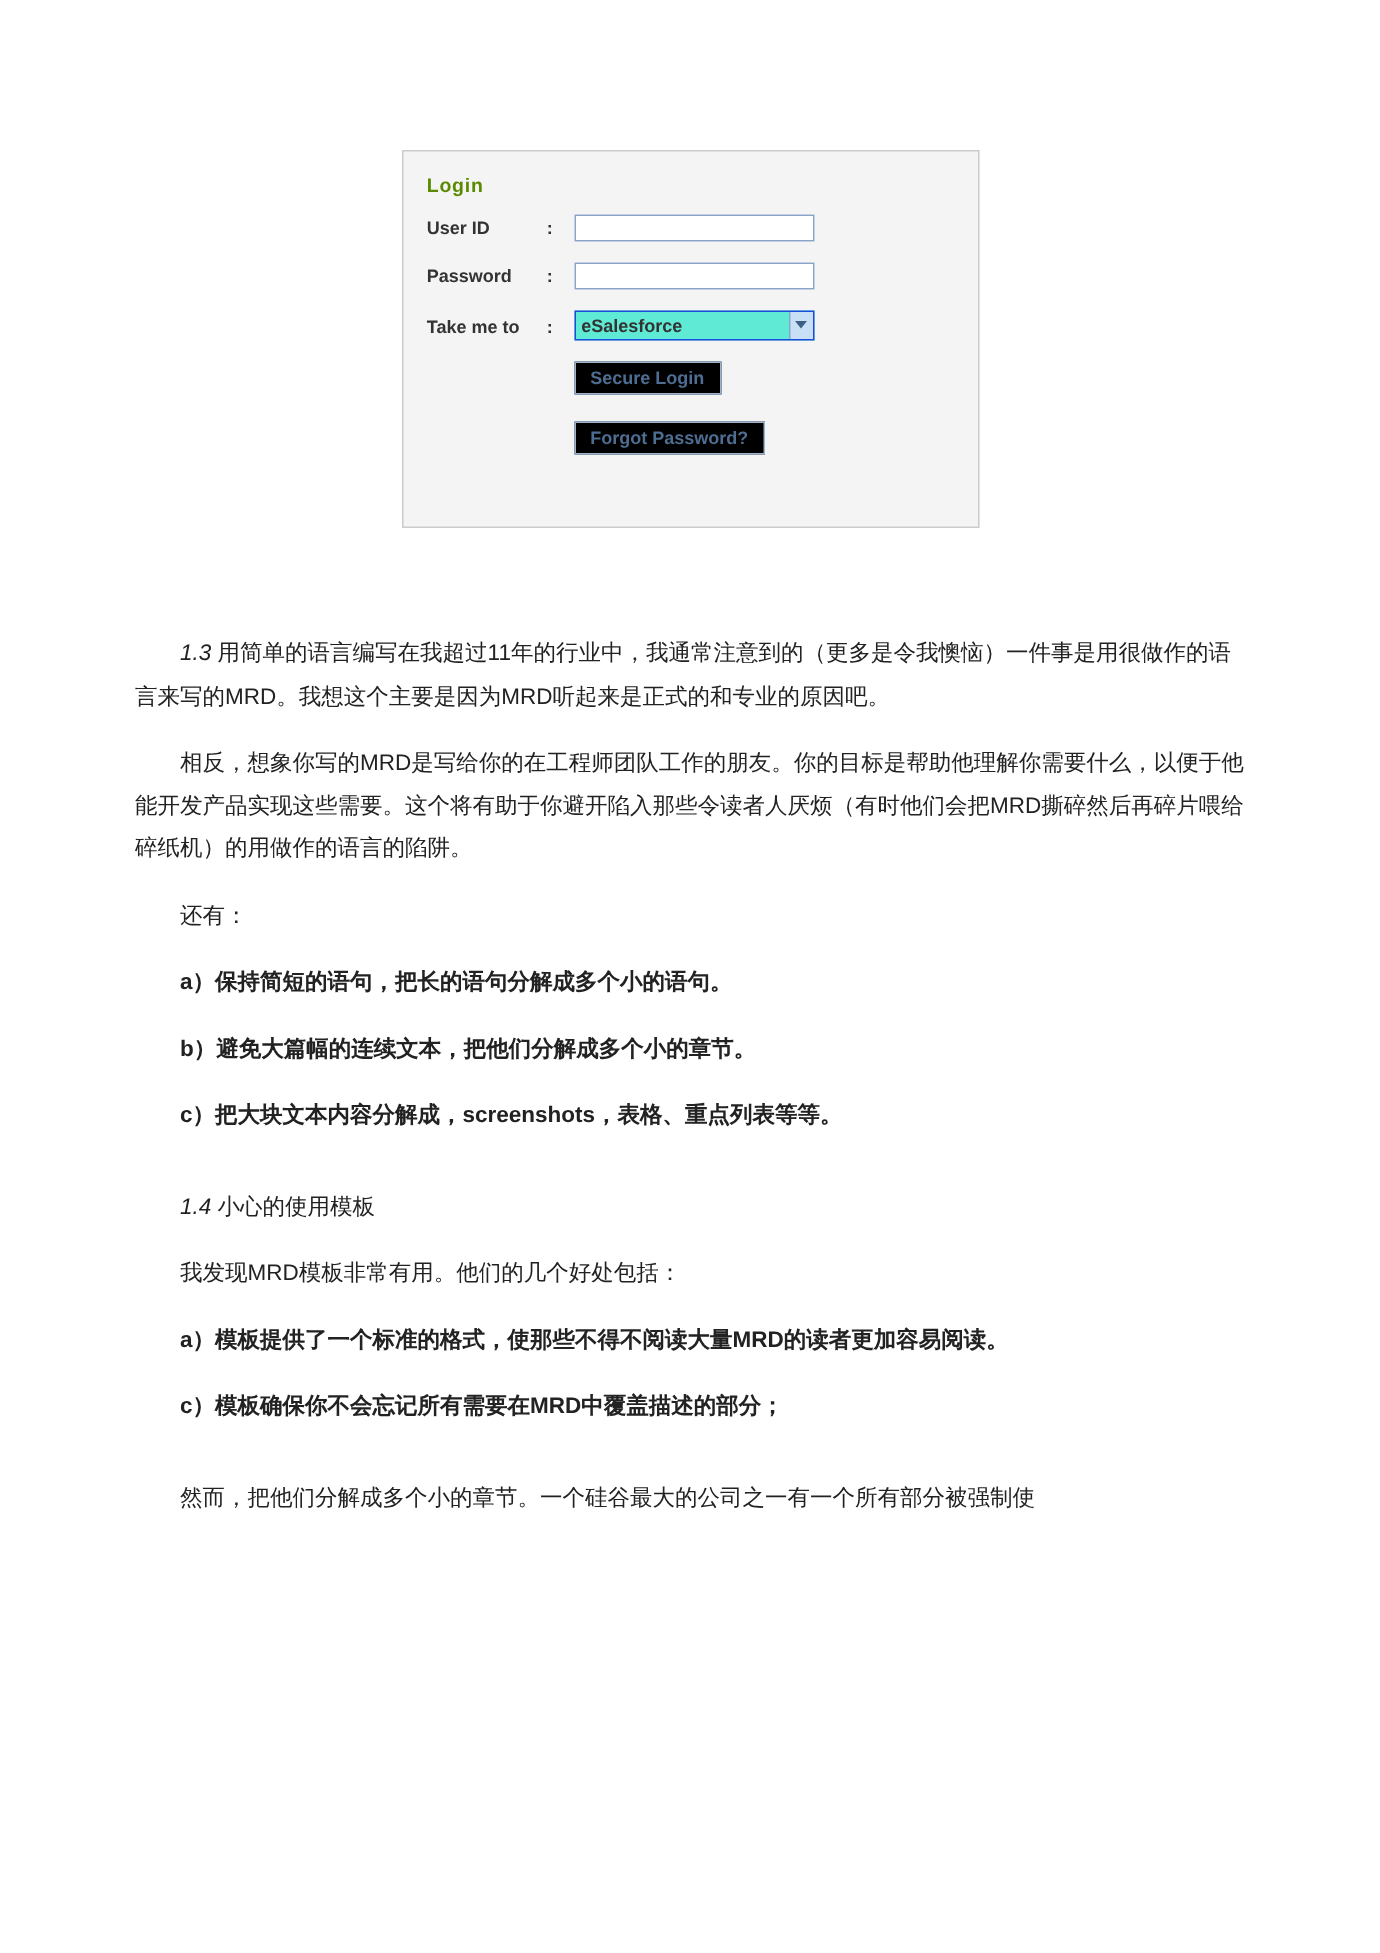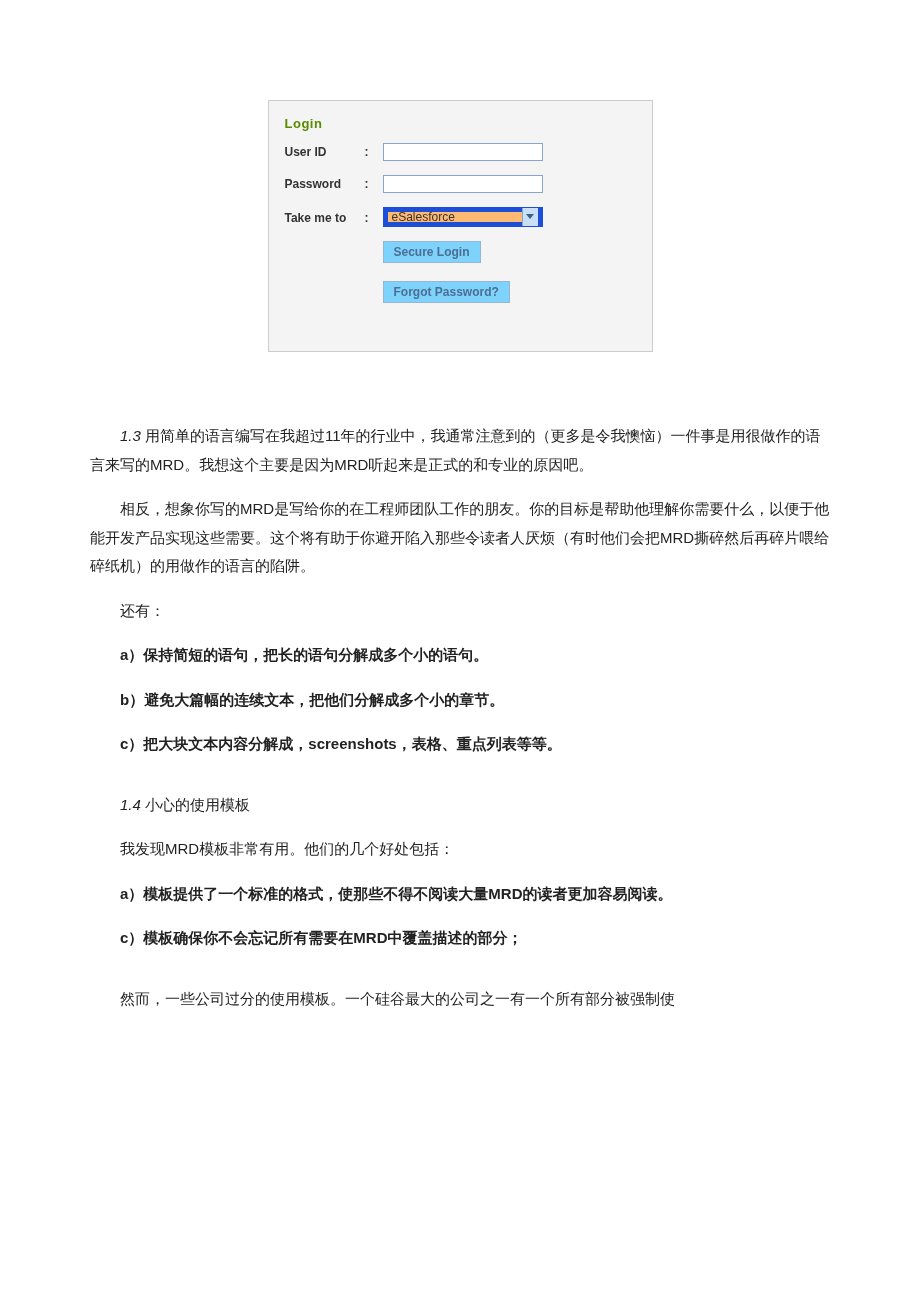--- a/index.html
+++ b/index.html
@@ -58,47 +58,48 @@
       width: 160px;
       height: 18px;
       border: 1px solid #8aa5c9;
       background: #fff;
       font-size: 12px;
       padding: 0 2px;
     }
     .login-select-wrap {
       width: 160px;
       height: 20px;
-      border: 5px solid #1d4ed8;
-      background: #fdba74;
+      border: 1px solid #1d4ed8;
+      background: #5eead4;
       display: flex;
       align-items: center;
       justify-content: space-between;
       padding-left: 4px;
+      font-weight: bold;
     }
     .login-select-value { font-size: 12px; color: #333; }
     .login-select-arrow {
       width: 16px;
       height: 18px;
       background: #c9dff5;
       border-left: 1px solid #8aa5c9;
       display: flex;
       align-items: center;
       justify-content: center;
     }
     .login-select-arrow svg { display: block; }
     .login-btn-row {
       display: flex;
       margin-top: 6px;
       margin-bottom: 18px;
     }
     .login-btn-row .login-spacer { width: 98px; }
     .login-button {
       border: 1px solid #9bb4d0;
-      background: #7dd3fc;
+      background: #000000;
       color: #4d6e92;
       font-weight: bold;
       font-size: 12px;
       padding: 3px 10px;
       font-family: Verdana, Arial, sans-serif;
       cursor: pointer;
     }
     .login-forgot-text {
       margin-bottom: 14px;
     }
@@ -169,16 +170,16 @@
     <p>还有：</p>
     <p class="list-item">a）保持简短的语句，把长的语句分解成多个小的语句。</p>
     <p class="list-item">b）避免大篇幅的连续文本，把他们分解成多个小的章节。</p>
     <p class="list-item">c）把大块文本内容分解成，screenshots，表格、重点列表等等。</p>
     <div class="spacer-block"></div>
     <p><span class="section-num">1.4</span><span> 小心的使用模板</span></p>
     <p>我发现MRD模板非常有用。他们的几个好处包括：</p>
     <p class="list-item">a）模板提供了一个标准的格式，使那些不得不阅读大量MRD的读者更加容易阅读。</p>
     <p class="list-item">c）模板确保你不会忘记所有需要在MRD中覆盖描述的部分；</p>
     <div class="spacer-block"></div>
-    <p>然而，一些公司过分的使用模板。一个硅谷最大的公司之一有一个所有部分被强制使</p>
+    <p>然而，把他们分解成多个小的章节。一个硅谷最大的公司之一有一个所有部分被强制使</p>
   </div>
 
 </div>
 
 </body></html>

